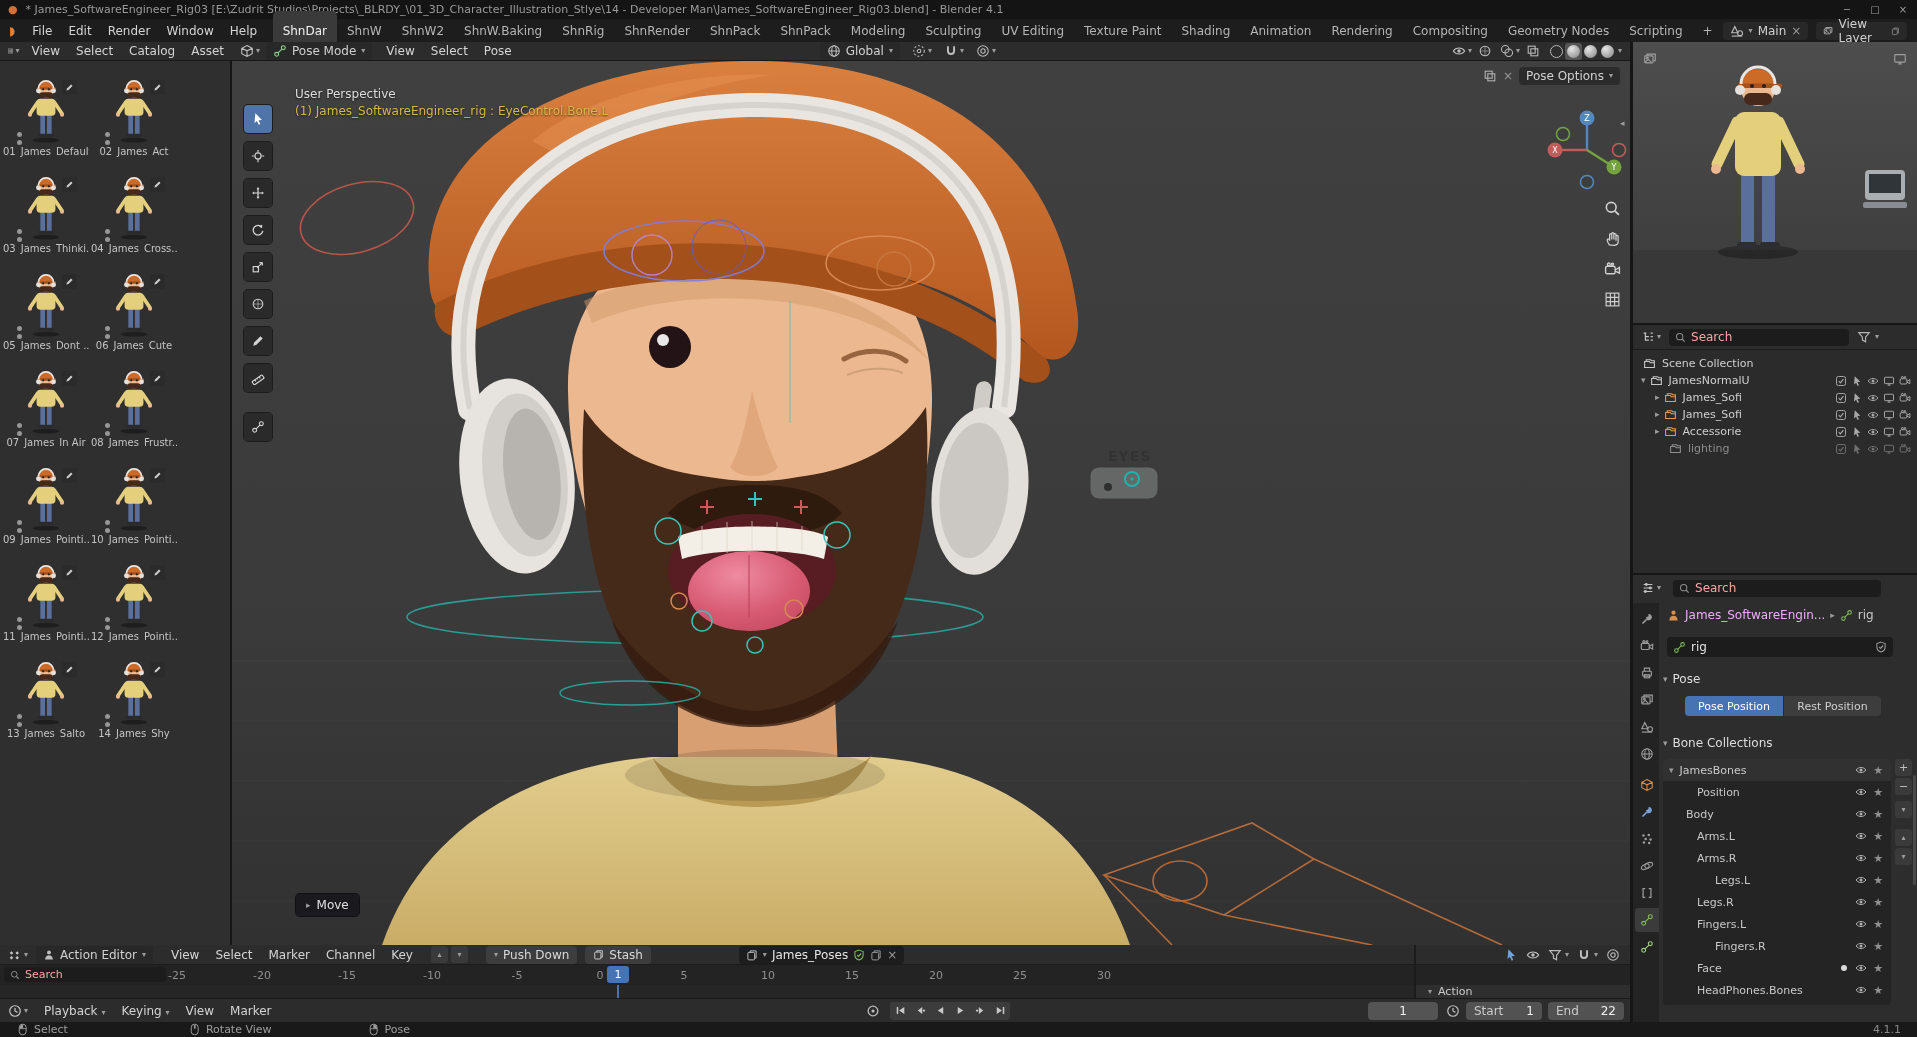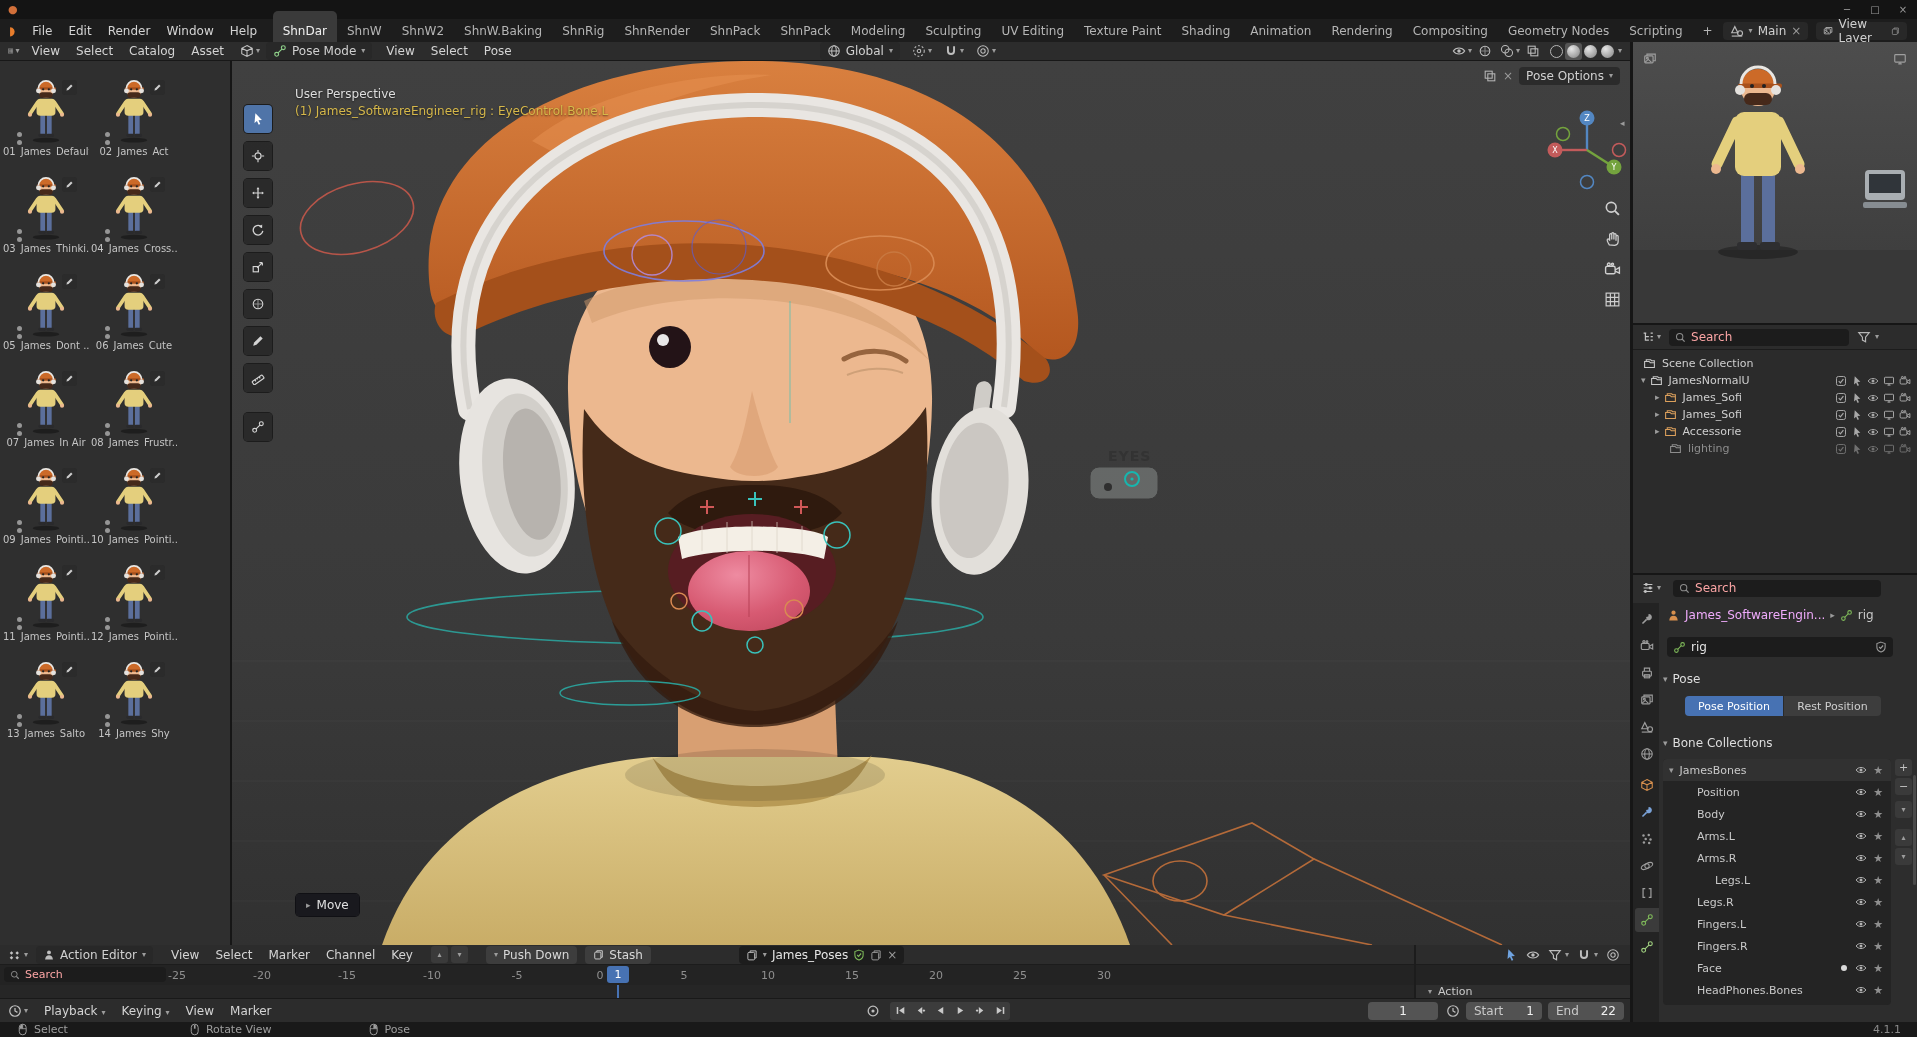--- a/index.html
+++ b/index.html
@@ -360,20 +360,21 @@
       <circle cx="25" cy="12" r="1.2" fill="#222"></circle>
         <circle cx="31" cy="12" r="1.2" fill="#222"></circle>
     </symbol>
   </defs>
 </svg>
 
 <div id="root">
 
   <div id="titlebar" class="abs">
     <span style="margin:0 8px;color:#d2703a">●</span>
+    <span>* James_SoftwareEngineer_Rig03 [E:\Zudrit Studios\Projects\_BLRDY_\01_3D_Character_Illustration_Stlye\14 - Developer Man\James_SoftwareEngineer_Rig03.blend] - Blender 4.1</span>
     <span style="flex:1"></span>
     <span class="winbtn">─</span>
     <span class="winbtn">□</span>
     <span class="winbtn">×</span>
   </div>
 
   <div id="topbar" class="abs">
     <span style="margin:0 9px;color:#e87d2c;font-weight:bold">◗</span>
     <span class="menu">File</span>
     <span class="menu">Edit</span>
@@ -1191,21 +1192,21 @@
         </div>
         <div class="bcrow" style="top:22px">
             <span style="margin-left:34px">Position</span>
             <span style="flex:1"></span>
             <svg class="ic" style="width:12px;height:12px;color:#b5b5b5;margin-right:6px">
               <use href="#sy-eye"></use>
             </svg>
             <span style="color:#8f8f8f;font-size:11px;margin-right:8px">★</span>
           </div>
         <div class="bcrow" style="top:44px">
-            <span style="margin-left:34px">Body</span>
+            <span style="margin-left:23px">Body</span>
             <span style="flex:1"></span>
             <svg class="ic" style="width:12px;height:12px;color:#b5b5b5;margin-right:6px">
               <use href="#sy-eye"></use>
             </svg>
             <span style="color:#8f8f8f;font-size:11px;margin-right:8px">★</span>
           </div>
         <div class="bcrow" style="top:66px">
             <span style="margin-left:34px">Arms.L</span>
             <span style="flex:1"></span>
             <svg class="ic" style="width:12px;height:12px;color:#b5b5b5;margin-right:6px">
@@ -1239,21 +1240,21 @@
           </div>
         <div class="bcrow" style="top:154px">
             <span style="margin-left:34px">Fingers.L</span>
             <span style="flex:1"></span>
             <svg class="ic" style="width:12px;height:12px;color:#b5b5b5;margin-right:6px">
               <use href="#sy-eye"></use>
             </svg>
             <span style="color:#8f8f8f;font-size:11px;margin-right:8px">★</span>
           </div>
         <div class="bcrow" style="top:176px">
-            <span style="margin-left:34px">Fingers.R</span>
+            <span style="margin-left:52px">Fingers.R</span>
             <span style="flex:1"></span>
             <svg class="ic" style="width:12px;height:12px;color:#b5b5b5;margin-right:6px">
               <use href="#sy-eye"></use>
             </svg>
             <span style="color:#8f8f8f;font-size:11px;margin-right:8px">★</span>
           </div>
         <div class="bcrow" style="top:198px">
             <span style="margin-left:34px">Face</span>
             <span style="flex:1"></span>
             <span style="width:6px;height:6px;border-radius:50%;background:#d9d9d9;margin-right:8px"></span>

